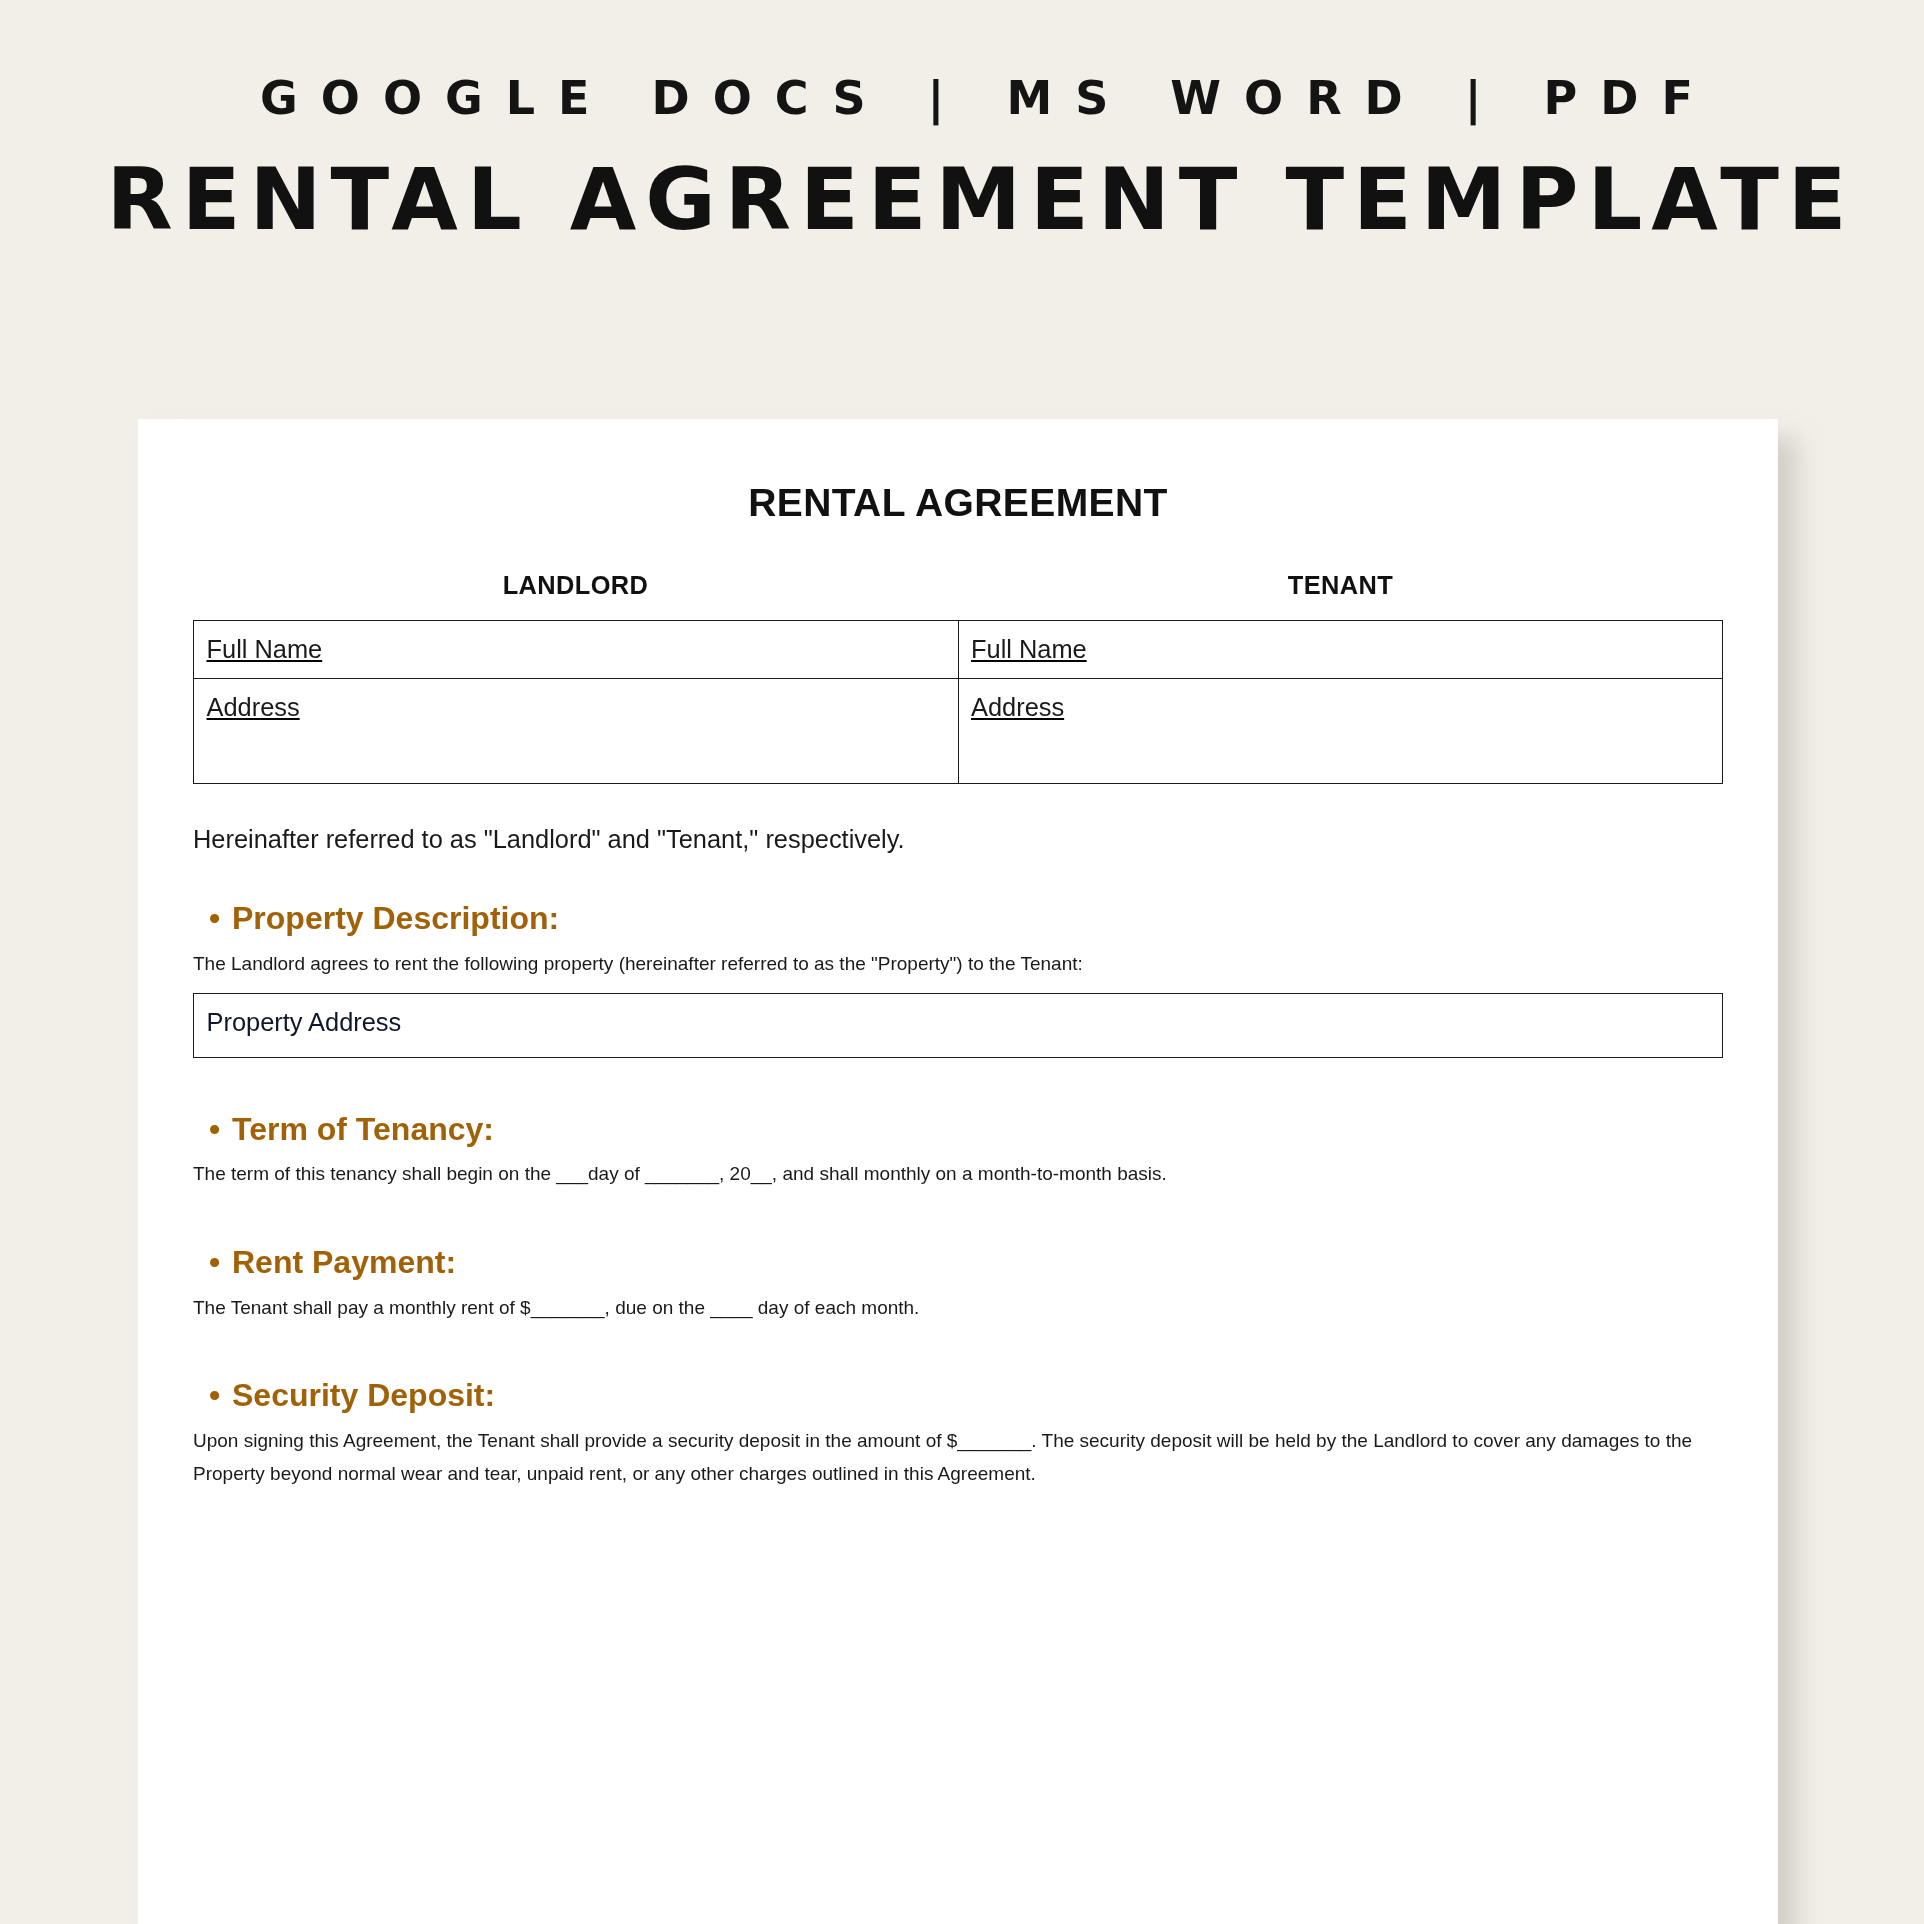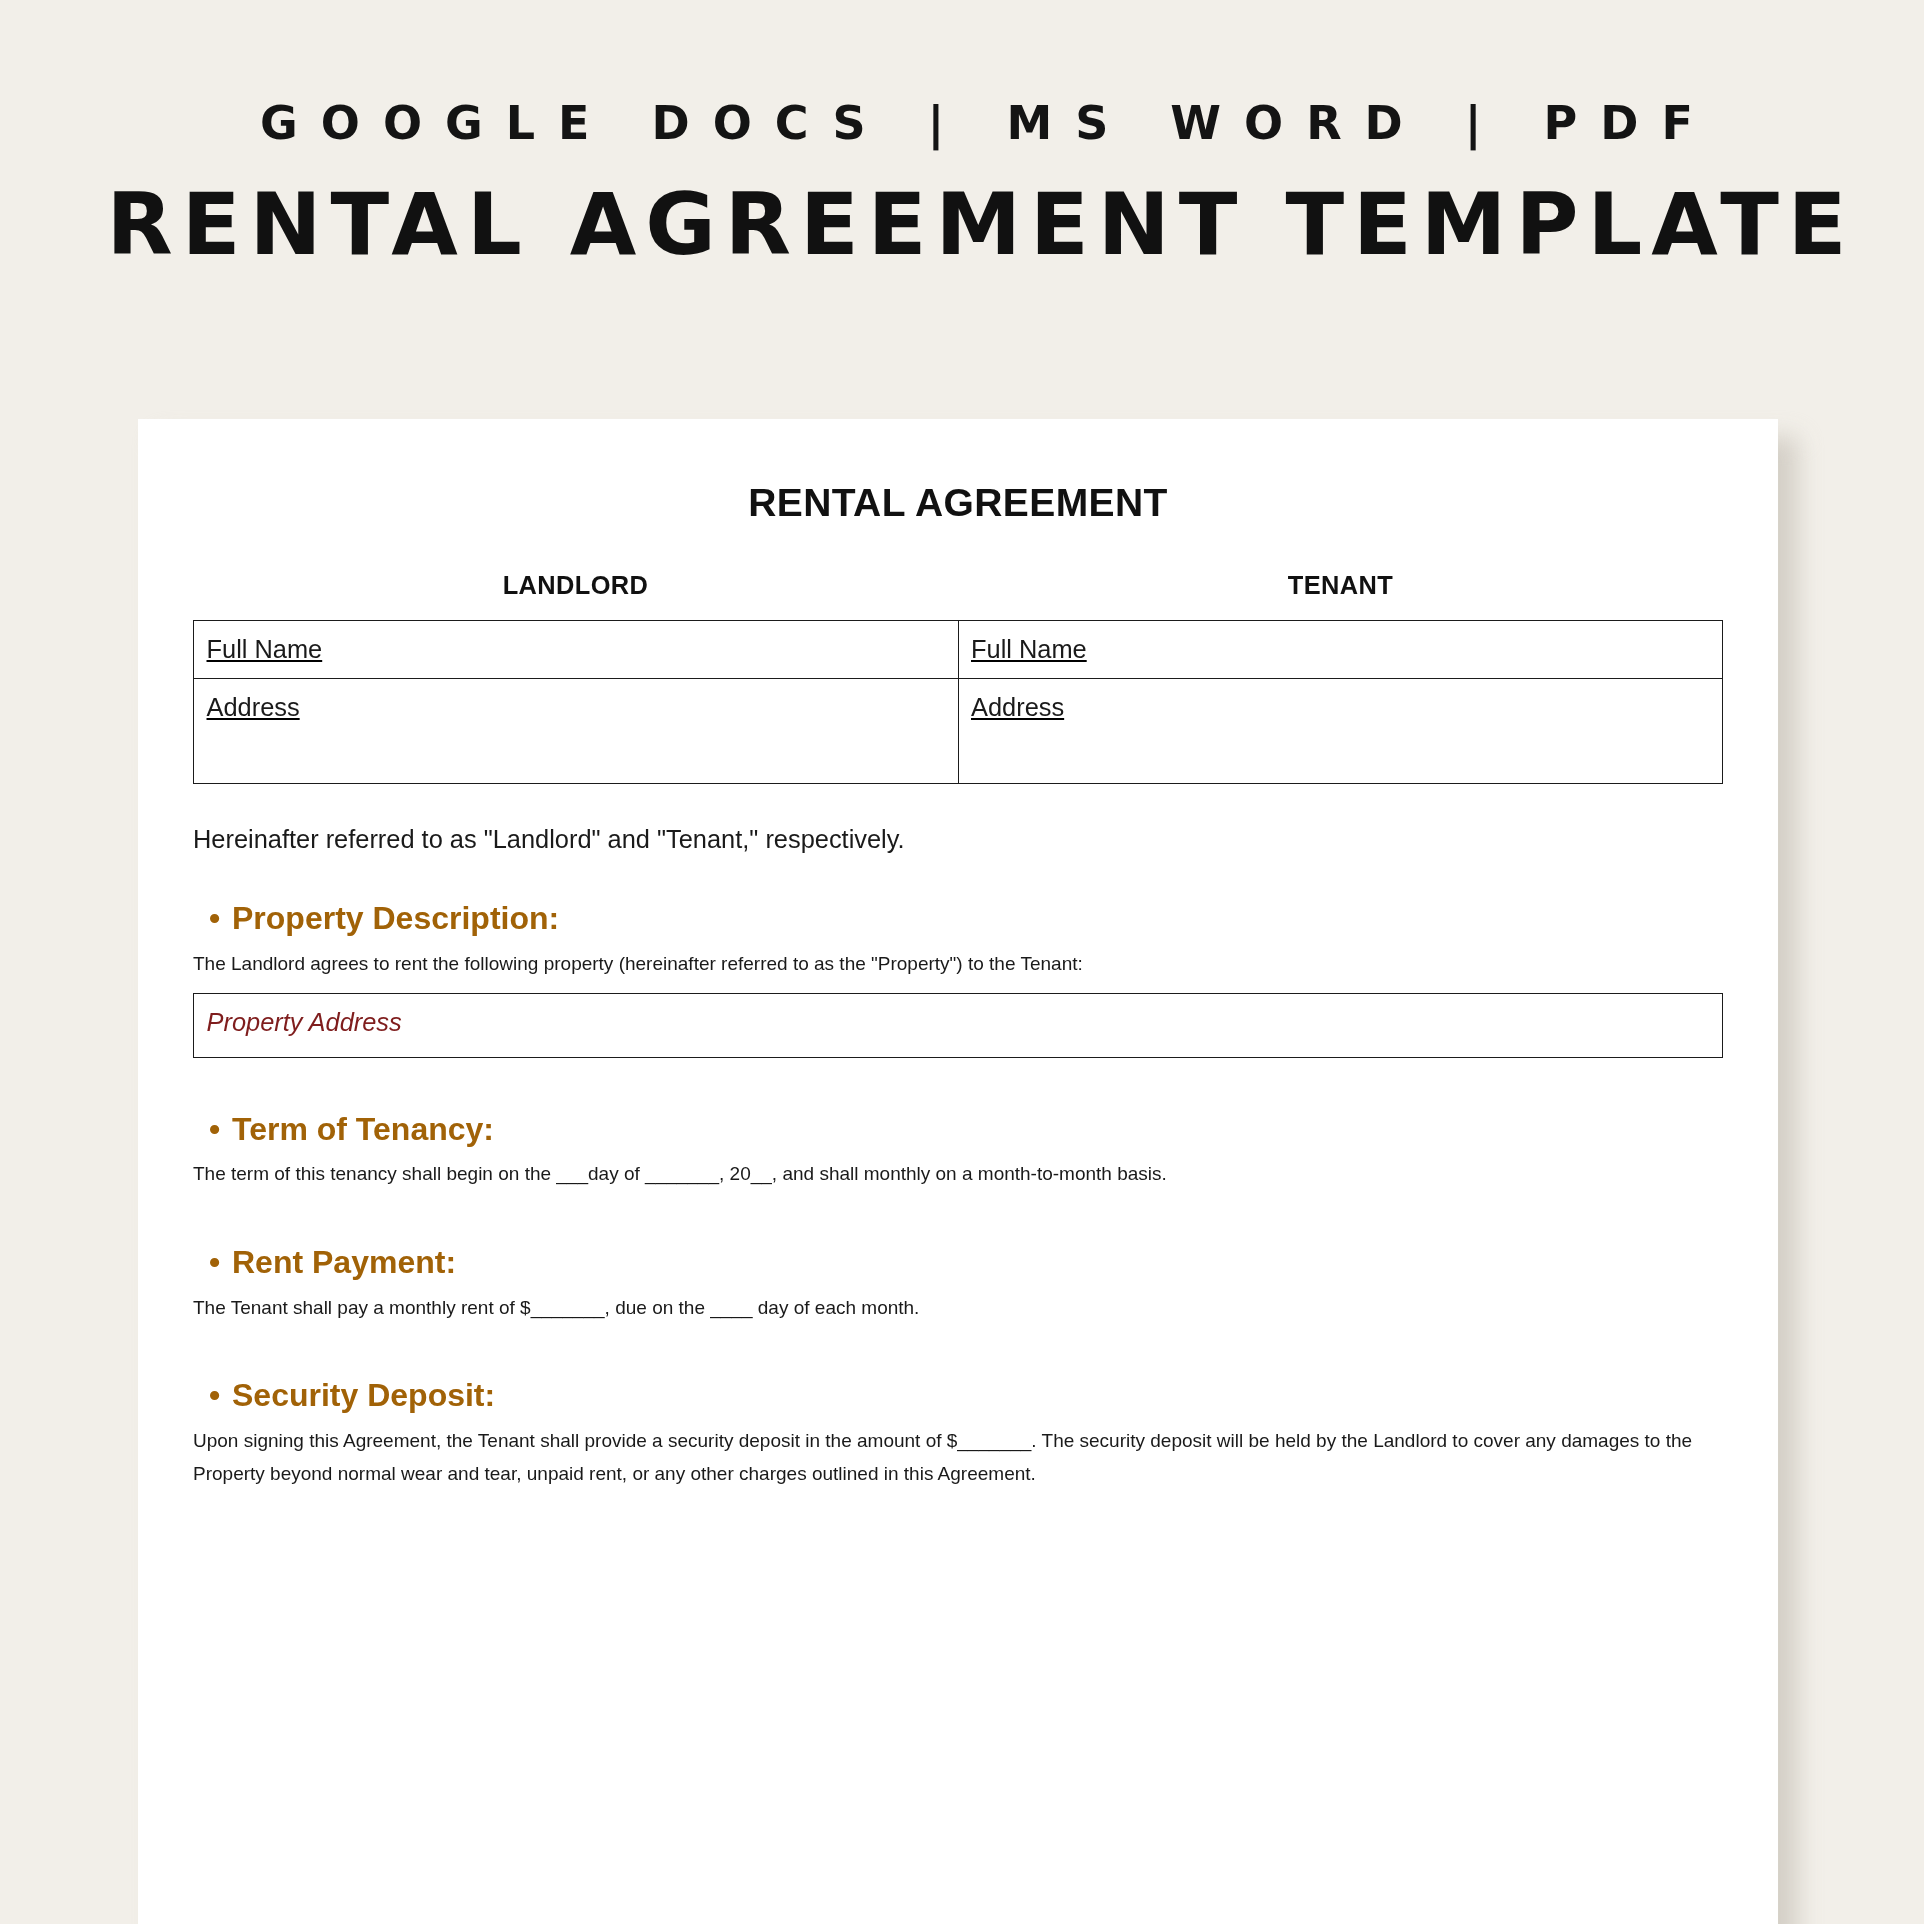--- a/index.html
+++ b/index.html
@@ -7,21 +7,21 @@
     padding: 0;
   }
   body {
     width: 1925px;
     height: 1925px;
     background: #f2efe9;
     font-family: "Liberation Sans", sans-serif;
     overflow: hidden;
   }
   .banner {
-    padding-top: 100px;
+    padding-top: 75px;
     text-align: center;
     margin-left: 28px;
   }
   .banner-eyebrow {
     font-family: "DejaVu Sans", sans-serif;
     font-weight: 700;
     font-size: 46px;
     letter-spacing: 23px;
     color: #141414;
     text-indent: 23px;
@@ -133,26 +133,25 @@
     width: 23px;
   }
   .clause-body {
     font-size: 19px;
     color: #1a1a1a;
     line-height: 1.72;
   }
   .address-box {
     border: 1.8px solid #1b1b1b;
     font-size: 25.4px;
-    color: #7f1d1d;
+    color: #0f172a;
     padding: 14.3px 12.5px;
     margin-top: 12.5px;
     height: 34px;
     box-sizing: content-box;
-    font-style: italic;
   }
   .spacer-lg { height: 23px; }
 </style>
 </head>
 <body>
 
 <div class="banner">
   <div class="banner-eyebrow">GOOGLE DOCS | MS WORD | PDF</div>
   <div class="banner-title">RENTAL AGREEMENT TEMPLATE</div>
 </div>

